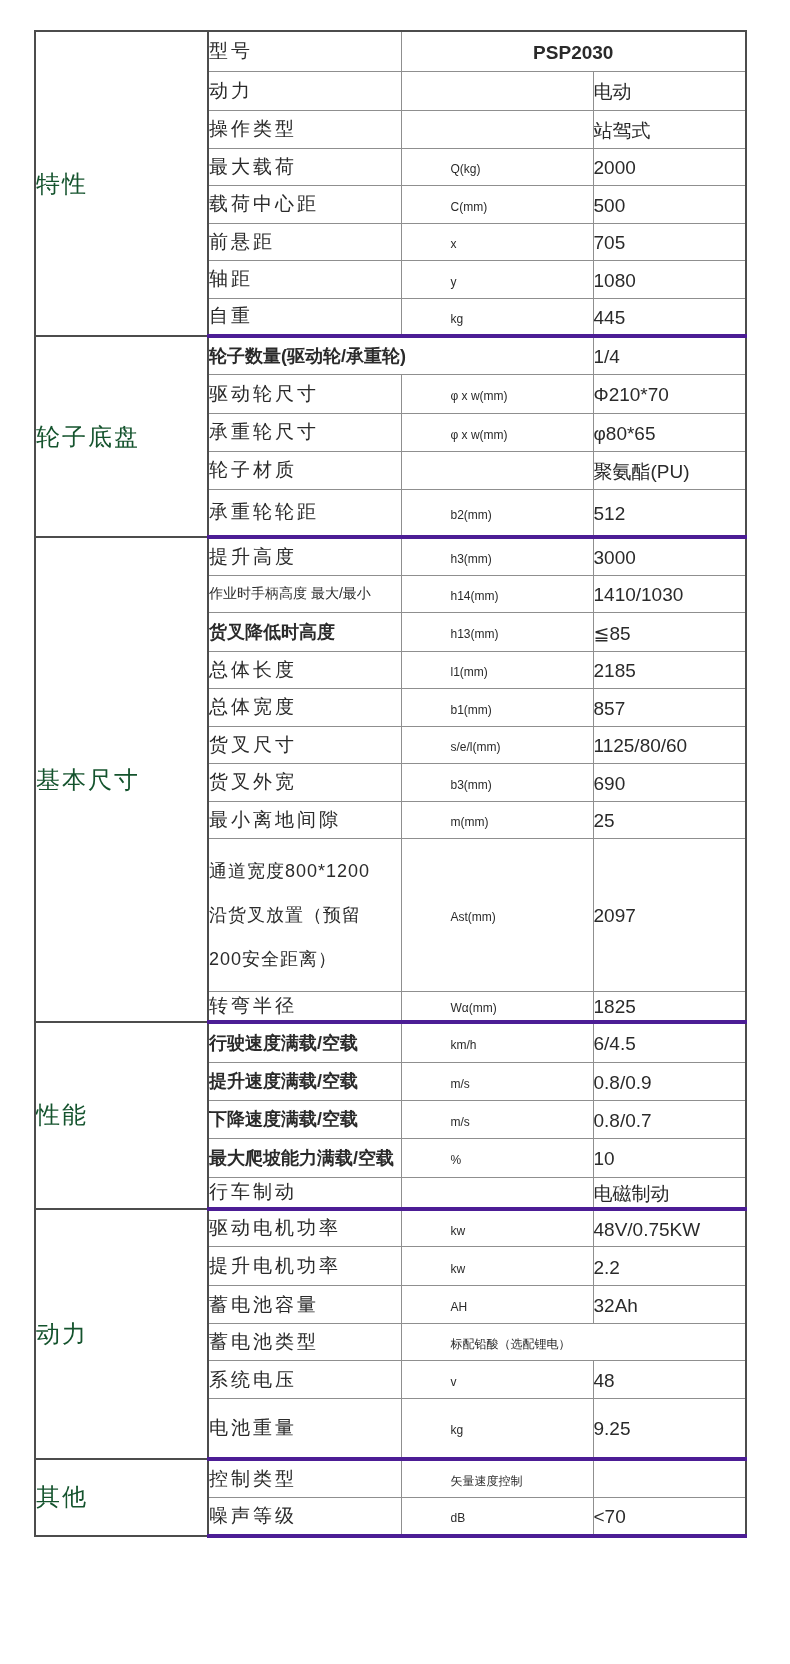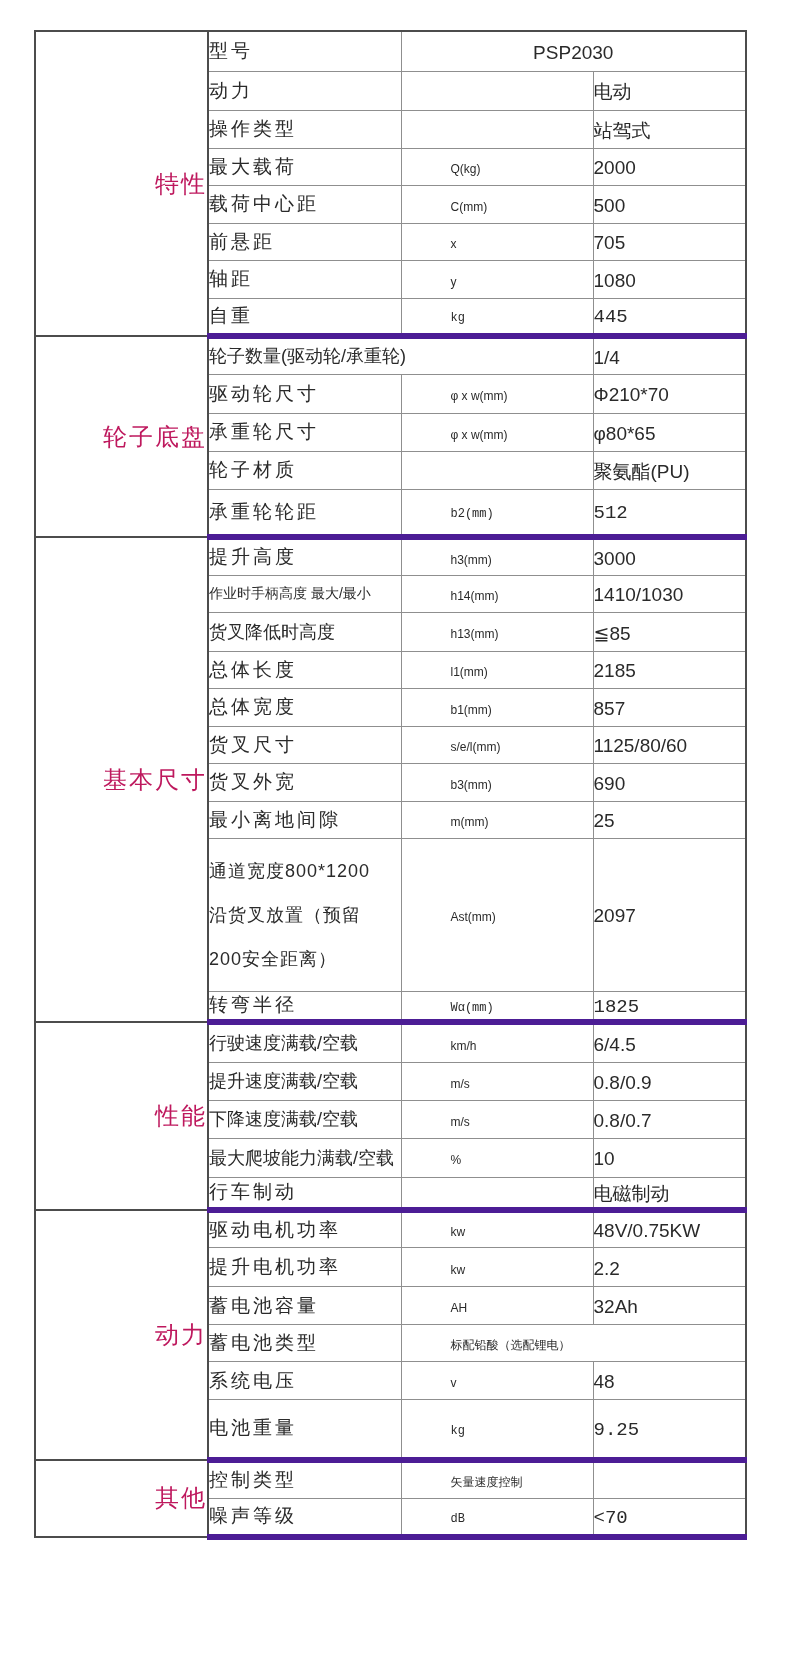--- a/index.html
+++ b/index.html
@@ -15,35 +15,35 @@
   td{
     border:1px solid #8f8f8f;
     vertical-align:middle;
     color:#2a2a2a;
     overflow:hidden;
     padding:0;
   }
   td.sec{
     border:2px solid #4c4c4c;
     font-size:24px;
-    text-align:right;
+    text-align:left;
     letter-spacing:2px;
-    color:#be185d;
-  }
-  tr.secend > td{border-bottom:6px solid #4c1d95;font-family:Liberation Mono, monospace;}
+    color:#14532d;
+  }
+  tr.secend > td{border-bottom:4px solid #4c1d95;}
   td.lbl{font-size:19px;letter-spacing:3px;white-space:nowrap;}
-  td.lbl.tight{font-size:18px;letter-spacing:0;}
+  td.lbl.tight{font-size:18px;letter-spacing:0;font-weight:bold;}
   td.lbl.small{font-size:14px;letter-spacing:0;margin-left:48px;}
   td.lbl.multiline{
     white-space:pre-line;
     font-size:18px;letter-spacing:1px;line-height:44px;
   }
   td.unit{font-size:12px;padding-left:49px;padding-top:5px;}
   td.val{font-size:19px;padding-top:3px;}
-  td.center{text-align:center;padding-left:0;}
+  td.center{text-align:center;padding-left:0;font-weight:bold;}
 </style>
 </head>
 <body>
 
 <div class="page">
   <table class="spec">
     <colgroup>
       <col style="width:173px">
         <col style="width:193px">
         <col style="width:192px">

